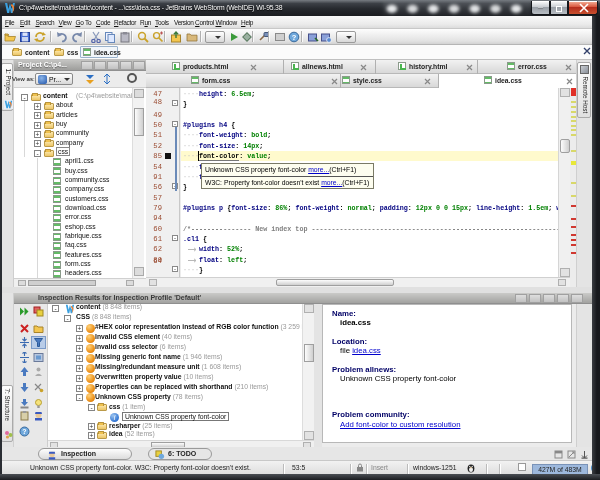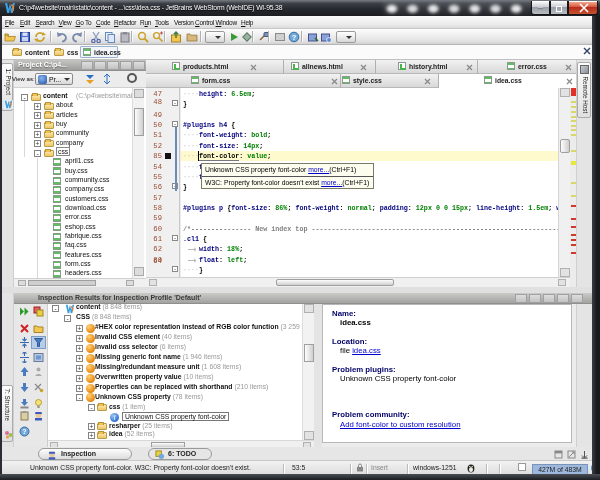--- a/index.html
+++ b/index.html
@@ -419,25 +419,25 @@
 
   <div class="abs" id="gutter">
       <span class="ln" style="top:2.0px;">47</span>
       <span class="ln" style="top:10px;">48</span>
       <span class="ln" style="top:22.7px;">49</span>
       <span class="ln" style="top:33.0px;">50</span>
       <span class="ln" style="top:43.4px;">51</span>
       <span class="ln" style="top:53.8px;">52</span>
       <span class="ln" style="top:64.1px;">85</span>
       <span class="ln" style="top:74.5px;">54</span>
-      <span class="ln" style="top:84.8px;">55</span>
+      <span class="ln" style="top:84.8px;">91</span>
       <span class="ln" style="top:95.1px;">56</span>
       <span class="ln" style="top:105.5px;">57</span>
-      <span class="ln" style="top:115.8px;">58</span>
-      <span class="ln" style="top:126.2px;">59</span>
+      <span class="ln" style="top:115.8px;">79</span>
+      <span class="ln" style="top:126.2px;">94</span>
       <span class="ln" style="top:136.5px;">60</span>
       <span class="ln" style="top:146.9px;">61</span>
       <span class="ln" style="top:157.2px;">62</span>
       <span class="ln" style="top:167.6px;">80</span>
       <span class="ln" style="top:169px;">64</span>
       <span style="position:absolute;left:26px;top:12.3px;width:6px;height:6px;border:1px solid #888;background:#fff;font-size:6px;line-height:5px;text-align:center;color:#333;">-</span>
       <span style="position:absolute;left:26px;top:33.0px;width:6px;height:6px;border:1px solid #888;background:#fff;font-size:6px;line-height:5px;text-align:center;color:#333;">-</span>
       <span style="position:absolute;left:26px;top:95.1px;width:6px;height:6px;border:1px solid #888;background:#fff;font-size:6px;line-height:5px;text-align:center;color:#333;">-</span>
       <span style="position:absolute;left:26px;top:146.9px;width:6px;height:6px;border:1px solid #888;background:#fff;font-size:6px;line-height:5px;text-align:center;color:#333;">-</span>
       <span style="position:absolute;left:26px;top:177.9px;width:6px;height:6px;border:1px solid #888;background:#fff;font-size:6px;line-height:5px;text-align:center;color:#333;">-</span>
@@ -451,21 +451,21 @@
       <div class="codeline" style="left:2px;top:33.0px;"><span class="s">#plugins h4</span> {</div>
       <div class="codeline" style="left:2px;top:43.4px;"><span class="dots">····</span><span class="p">font-weight</span>: <span class="v">bold</span>;</div>
       <div class="codeline" style="left:2px;top:53.8px;"><span class="dots">····</span><span class="p">font-size</span>: <span class="v">14px</span>;</div>
       <div class="codeline" style="left:2px;top:64.1px;"><span class="dots">····</span><span style="border-bottom:1px solid #777;">font-color</span>: <span class="v">value</span>;</div>
       <div class="codeline" style="left:2px;top:74.5px;"><span class="dots">····</span><span class="p">foo-bar: baz;</span></div>
       <div class="codeline" style="left:2px;top:84.8px;"><span class="dots">····</span><span class="p">foo-bar: baz;</span></div>
       <div class="codeline" style="left:2px;top:95.1px;">}</div>
       <div class="codeline" style="left:2px;top:115.8px;"><span class="s">#plugins p</span> {<span class="p">font-size</span>: <span class="v">86%</span>; <span class="p">font-weight</span>: <span class="v">normal</span>; <span class="p">padding</span>: <span class="v">12px 0 0 15px</span>; <span class="p">line-height</span>: <span class="v">1.5em</span>; <span class="p">wid</span></div>
       <div class="codeline" style="left:2px;top:136.5px;"><span class="cm">/*--------------- New index top ---------------------------------------------------------------------------</span></div>
       <div class="codeline" style="left:2px;top:146.9px;"><span class="s">.cl1</span> {</div>
-      <div class="codeline" style="left:18px;top:157.2px;"><span class="p">width</span>: <span class="v">18%</span>;</div>
+      <div class="codeline" style="left:18px;top:157.2px;"><span class="p">width</span>: <span class="v">52%</span>;</div>
       <div class="codeline" style="left:18px;top:167.6px;"><span class="p">float</span>: <span class="v">left</span>;</div>
       <div class="codeline" style="left:2px;top:177.9px;"><span class="dots">····</span>}</div>
       <svg style="position:absolute;left:7px;top:159.2px;" width="9" height="5" viewBox="0 0 9 5">
         <path d="M0 2.5 L8 2.5 M6 .8 L8 2.5 L6 4.2" stroke="#b8b8b8" fill="none"></path>
       </svg>
       <svg style="position:absolute;left:7px;top:169.6px;" width="9" height="5" viewBox="0 0 9 5">
         <path d="M0 2.5 L8 2.5 M6 .8 L8 2.5 L6 4.2" stroke="#b8b8b8" fill="none"></path>
       </svg>
       <div style="position:absolute;left:17px;top:63.1px;width:1px;height:10px;background:#000;"></div>
     </div>
@@ -602,21 +602,21 @@
       <div style="position:absolute;left:2px;top:1px;width:8px;height:6px;background:#e2e2e2;border:1px solid #b0b0b0;"></div>
       <div style="position:absolute;left:103px;top:1px;width:34px;height:6px;background:linear-gradient(#fdfdfd,#cfcfcf);border:1px solid #9f9f9f;"></div>
       <div style="position:absolute;left:255px;top:1px;width:8px;height:6px;background:#e2e2e2;border:1px solid #b0b0b0;"></div>
     </div>
   <div class="abs" id="inspsplit"></div>
   <div class="abs" id="details">
     <div class="abs" style="left:9px;top:4px;"><b class="h">Name:</b></div>
     <div class="abs" style="left:17px;top:13px;font-weight:bold;">idea.css</div>
     <div class="abs" style="left:9px;top:32px;"><b class="h">Location:</b></div>
     <div class="abs" style="left:17px;top:41px;">file <span class="lnk">idea.css</span></div>
-    <div class="abs" style="left:9px;top:60px;"><b class="h">Problem plugins:</b></div>
+    <div class="abs" style="left:9px;top:60px;"><b class="h">Problem allnews:</b></div>
     <div class="abs" style="left:17px;top:69px;">Unknown CSS property font-color</div>
     <div class="abs" style="left:9px;top:105px;"><b class="h">Problem community:</b></div>
     <div class="abs" style="left:17px;top:115px;"><span class="lnk">Add font-color to custom resolution</span></div>
   </div>
 
   <div class="abs" id="tabrow">
     <span class="btab" style="left:36px;width:94px;">
         <svg style="position:absolute;left:8px;top:1px;" width="10" height="10" viewBox="0 0 11 11">
           <circle cx="5.5" cy="5" r="3" fill="#e8c89a"></circle>
           <path d="M2 4 L9 4 L8.5 2 L2.5 2 Z" fill="#3a5ac0"></path>

